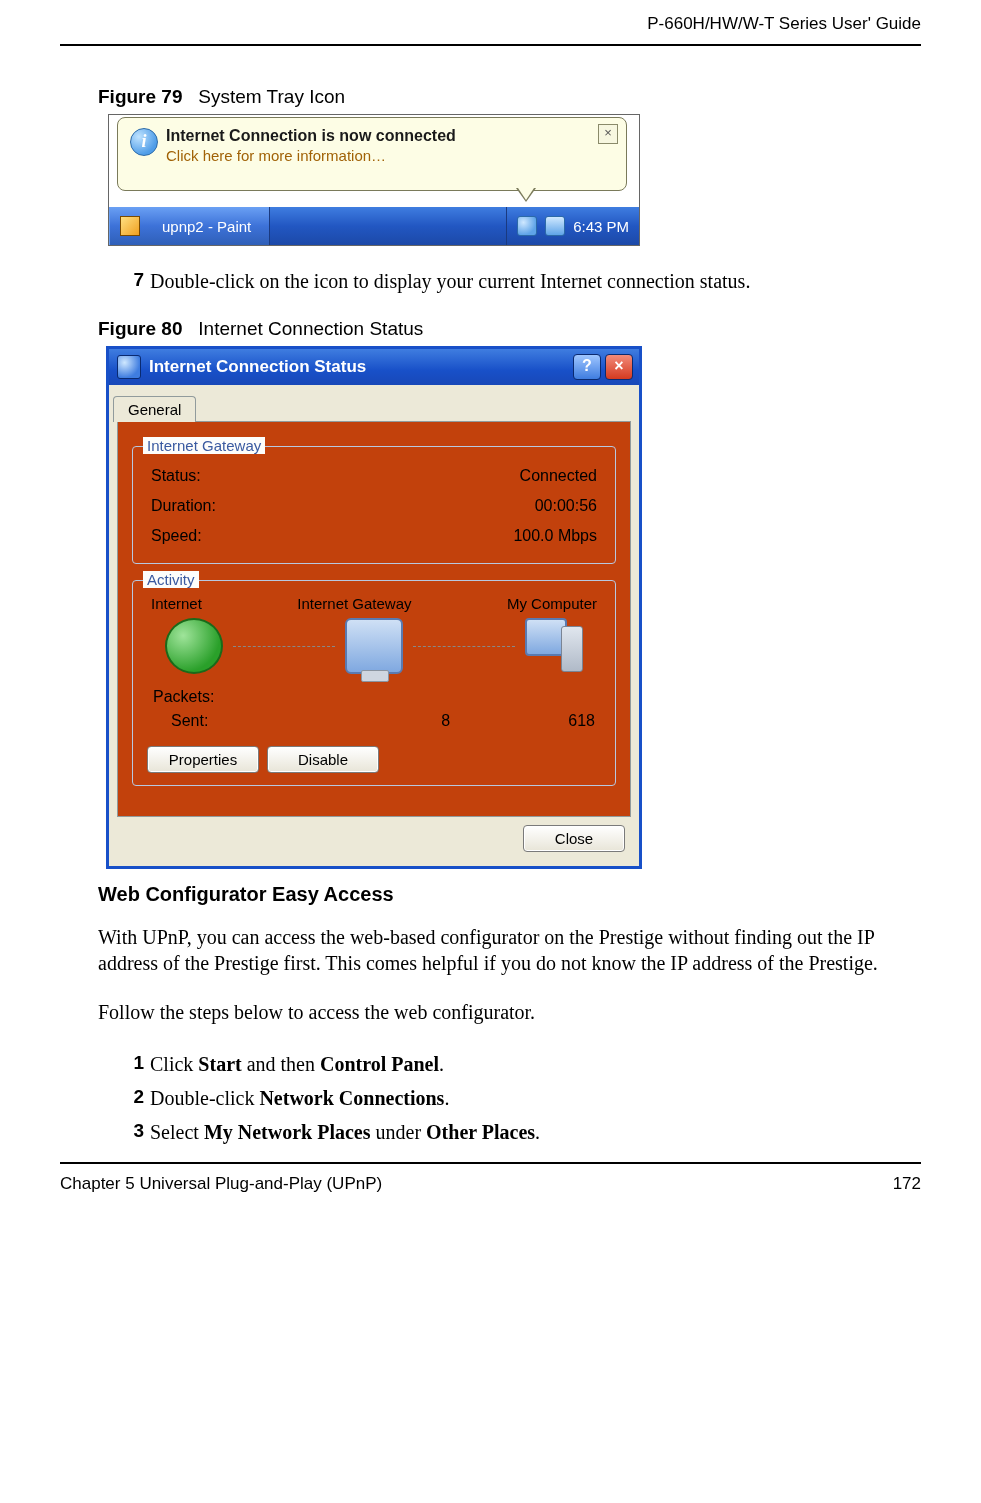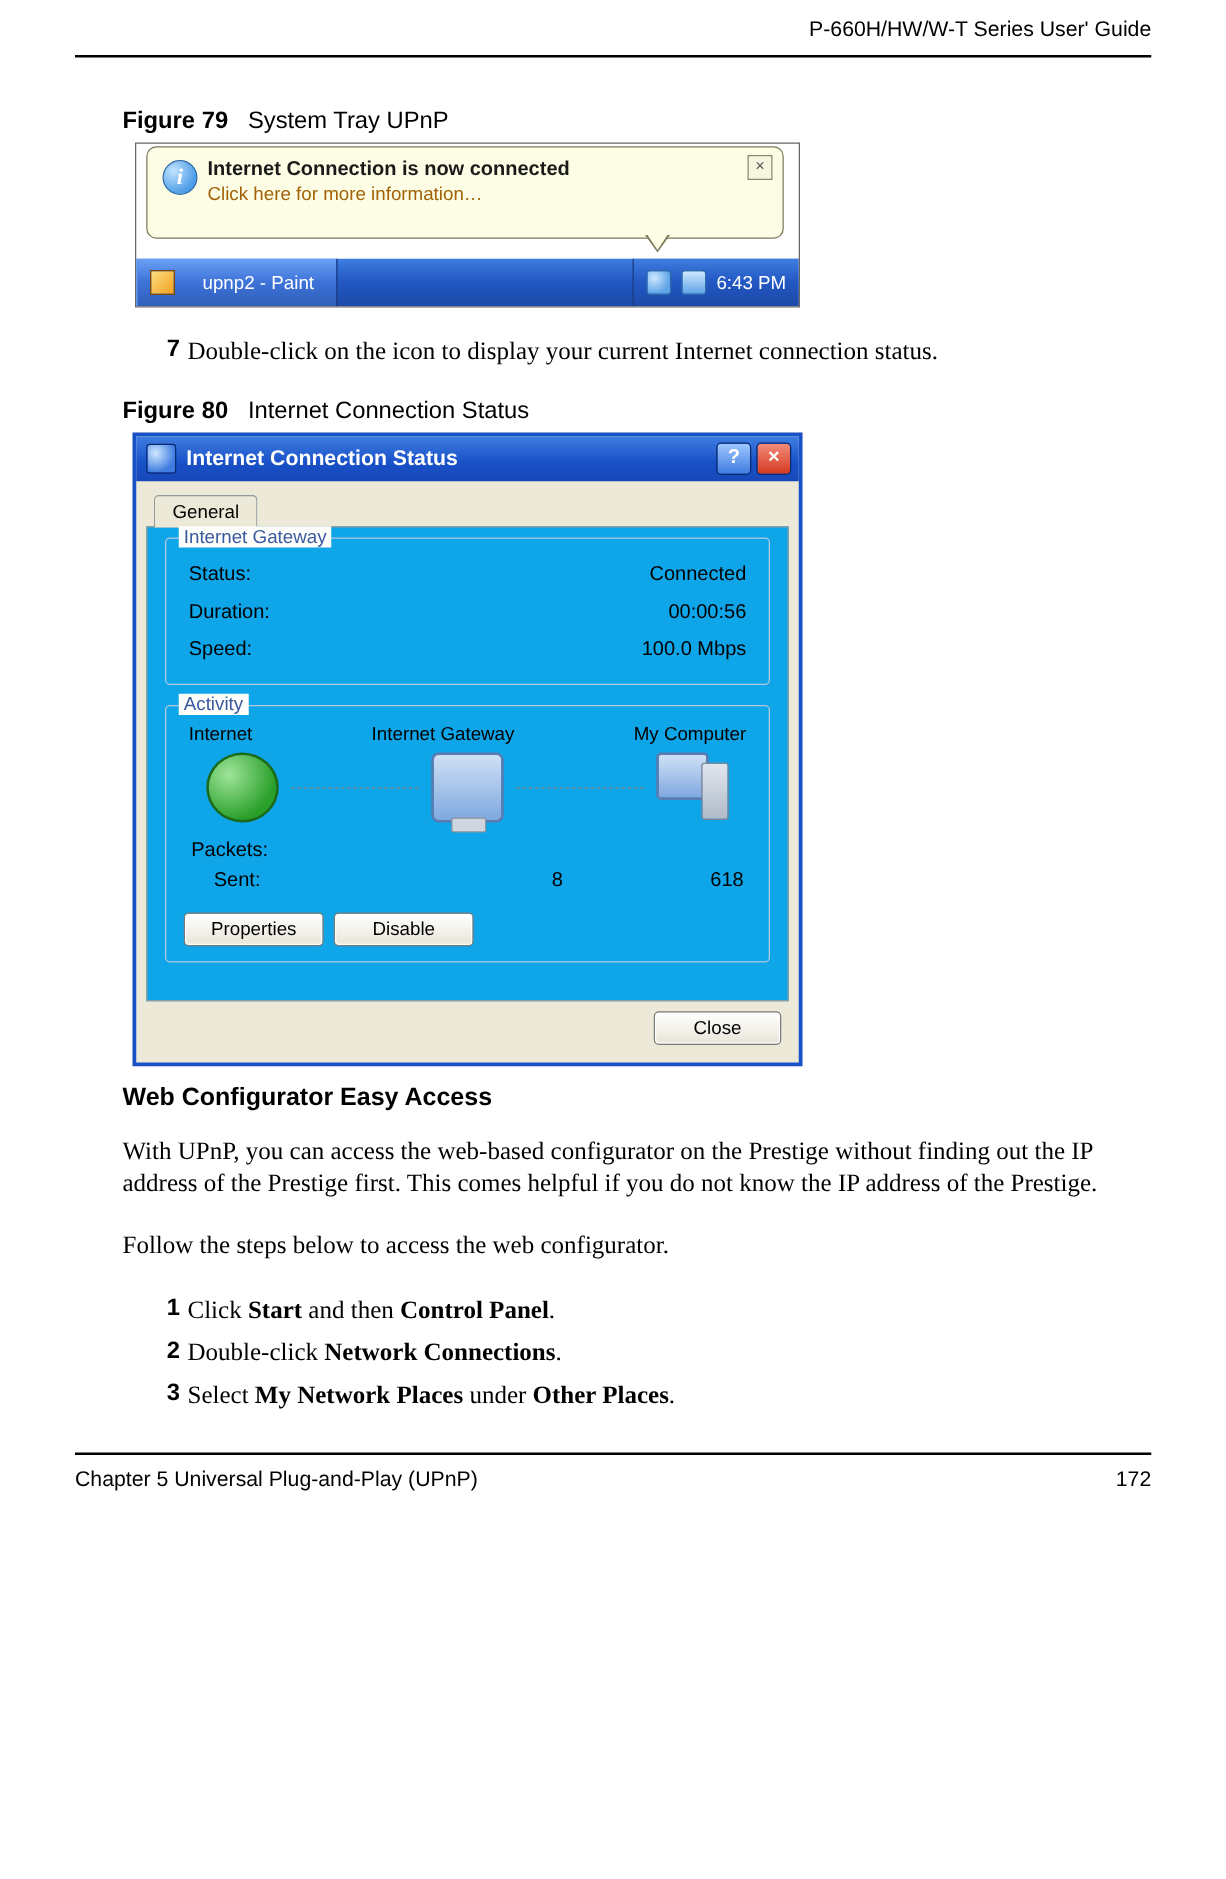--- a/index.html
+++ b/index.html
@@ -250,38 +250,38 @@
   }
   .title-btn.help {
     background: linear-gradient(to bottom, #9fc6ff, #3f7de0);
     color: #fff;
   }
   .title-btn.close {
     background: linear-gradient(to bottom, #f28b7a, #d43a20);
     color: #fff;
   }
   .tab-strip {
-    padding: 10px 10px 0 14px;
+    padding: 10px 10px 0 4px;
     position: relative;
   }
   .tab {
     display: inline-block;
     background: #ece9d8;
     border: 1px solid #919b9c;
     border-bottom: none;
     border-radius: 4px 4px 0 0;
     padding: 4px 14px;
     position: relative;
     top: 1px;
   }
   .tab-body {
     margin: 0 8px 8px 8px;
     border: 1px solid #919b9c;
-    background: #0ea5e9;
-    padding: 8px 14px 14px 14px;
+    background: #c2410c;
+    padding: 24px 14px 14px 14px;
   }
   .groupbox {
     border: 1px solid #b8c8e0;
     border-radius: 4px;
     padding: 14px 14px 12px 14px;
     margin-bottom: 16px;
     position: relative;
   }
   .groupbox-title {
     position: absolute;
@@ -386,21 +386,21 @@
 <body>
 
 <div class="page">
   <div class="running-head">P-660H/HW/W-T Series User' Guide</div>
   <div class="top-rule"></div>
 
   <div class="content">
 
     <p class="fig-caption">
       <span class="fig-label">Figure 79</span>&nbsp;&nbsp;
-      <span>System Tray UPnP</span>
+      <span>System Tray Icon</span>
     </p>
 
     <div class="fig79">
       <div class="balloon">
         <div class="balloon-info-icon">i</div>
         <div class="balloon-title">Internet Connection is now connected</div>
         <div class="balloon-sub">Click here for more information…</div>
         <div class="balloon-close">×</div>
         <div class="tail"></div>
       </div>

